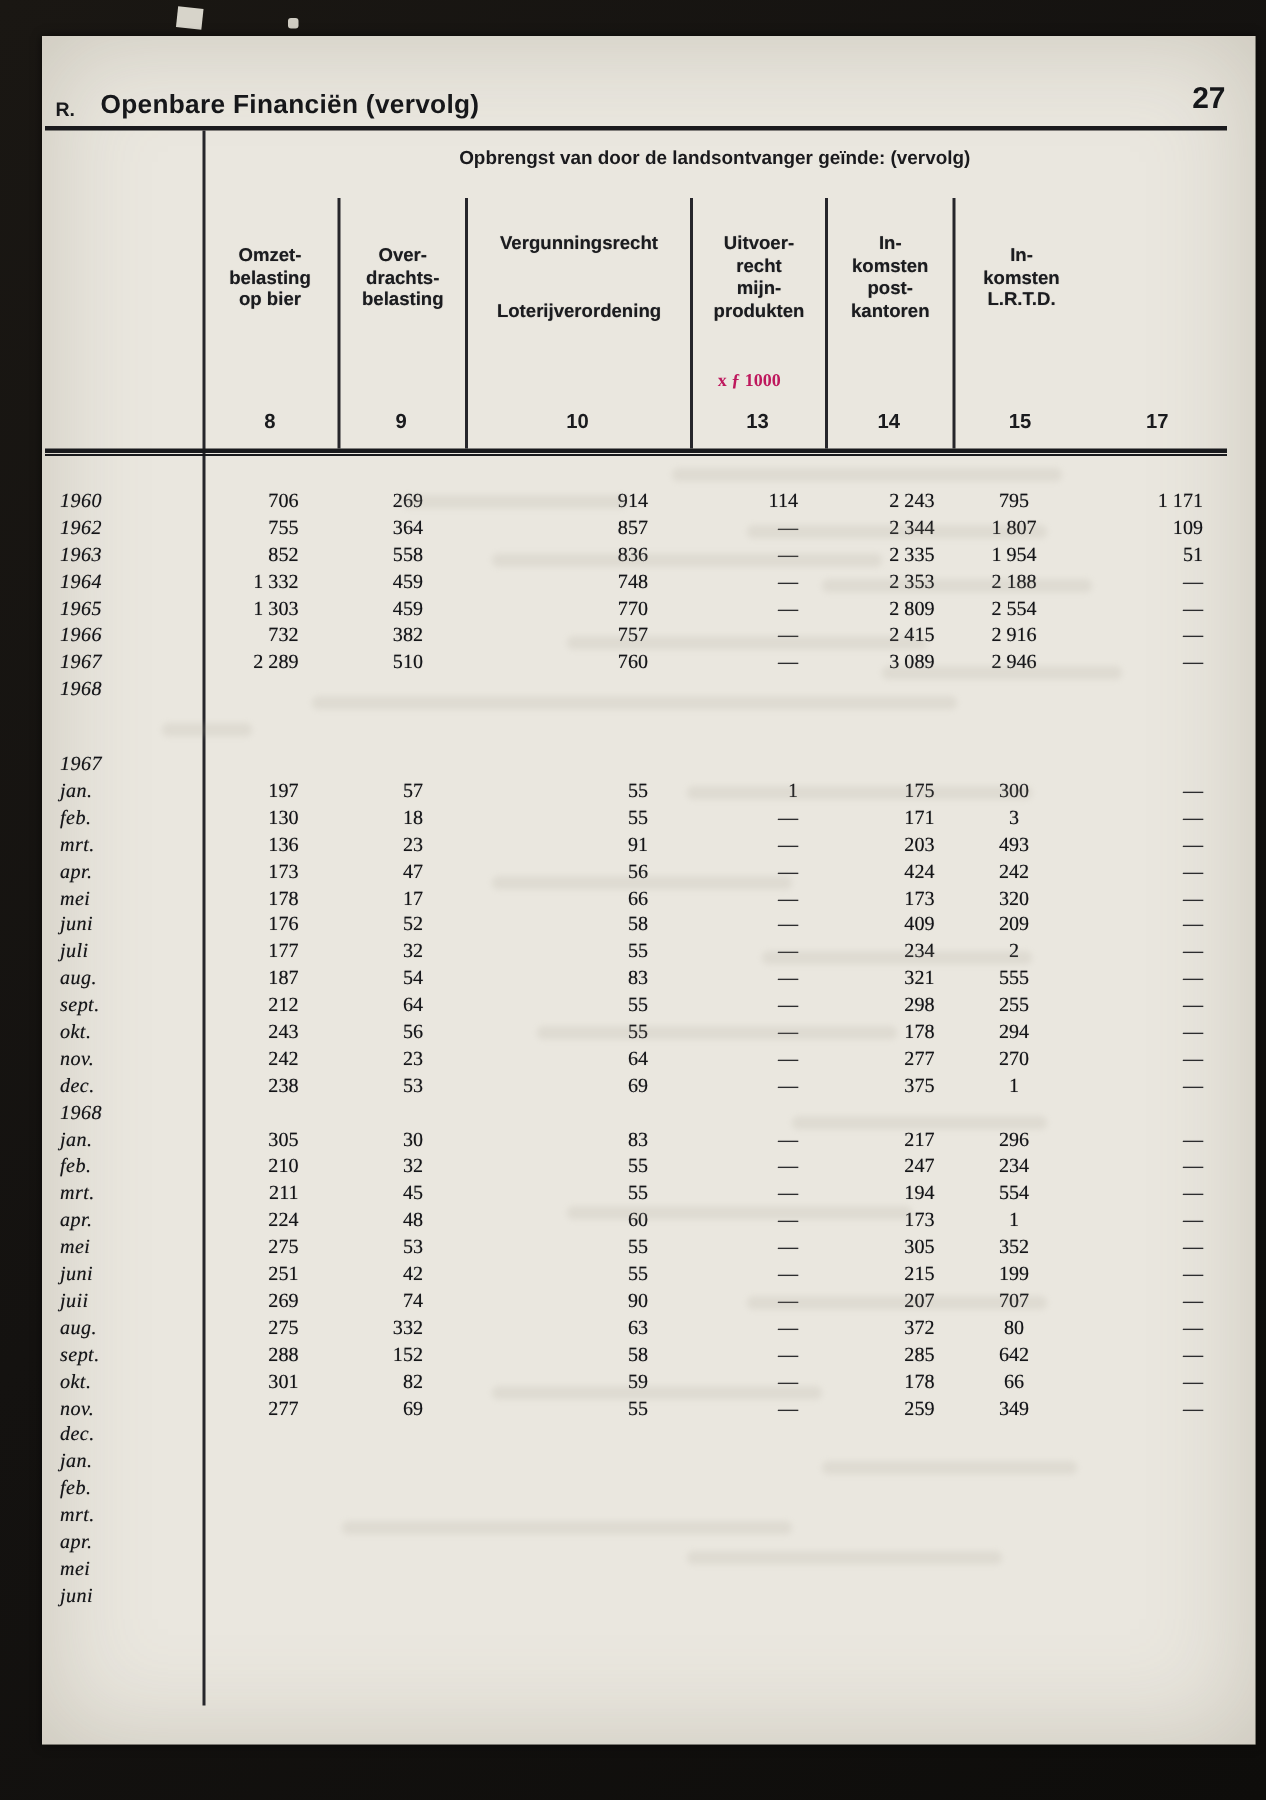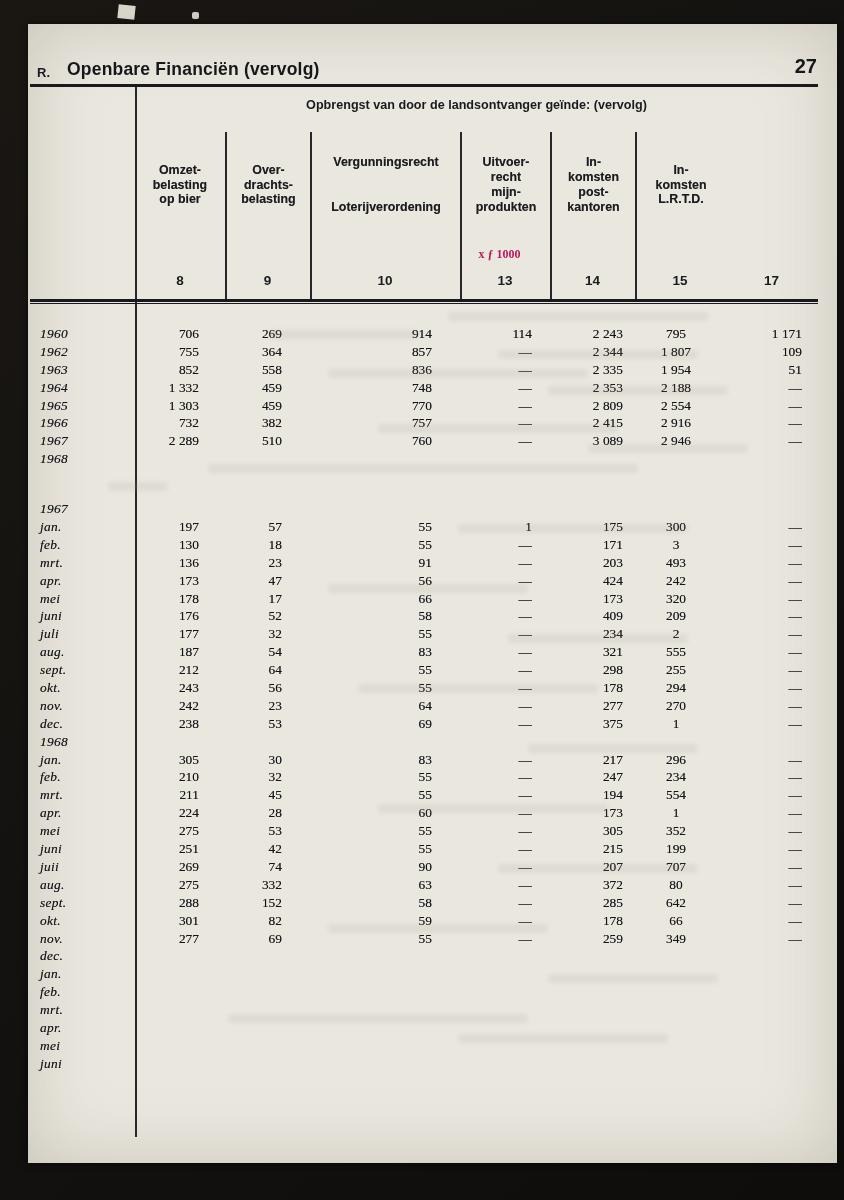--- a/index.html
+++ b/index.html
@@ -396,21 +396,21 @@
           <div class="cell val">45</div>
           <div class="cell val">55</div>
           <div class="cell val">—</div>
           <div class="cell val">194</div>
           <div class="cell val">554</div>
           <div class="cell val">—</div>
         </div>
         <div class="row month">
           <div class="cell label">apr.</div>
           <div class="cell val">224</div>
-          <div class="cell val">28</div>
+          <div class="cell val">48</div>
           <div class="cell val">60</div>
           <div class="cell val">—</div>
           <div class="cell val">173</div>
           <div class="cell val">1</div>
           <div class="cell val">—</div>
         </div>
         <div class="row month">
           <div class="cell label">mei</div>
           <div class="cell val">275</div>
           <div class="cell val">53</div>

